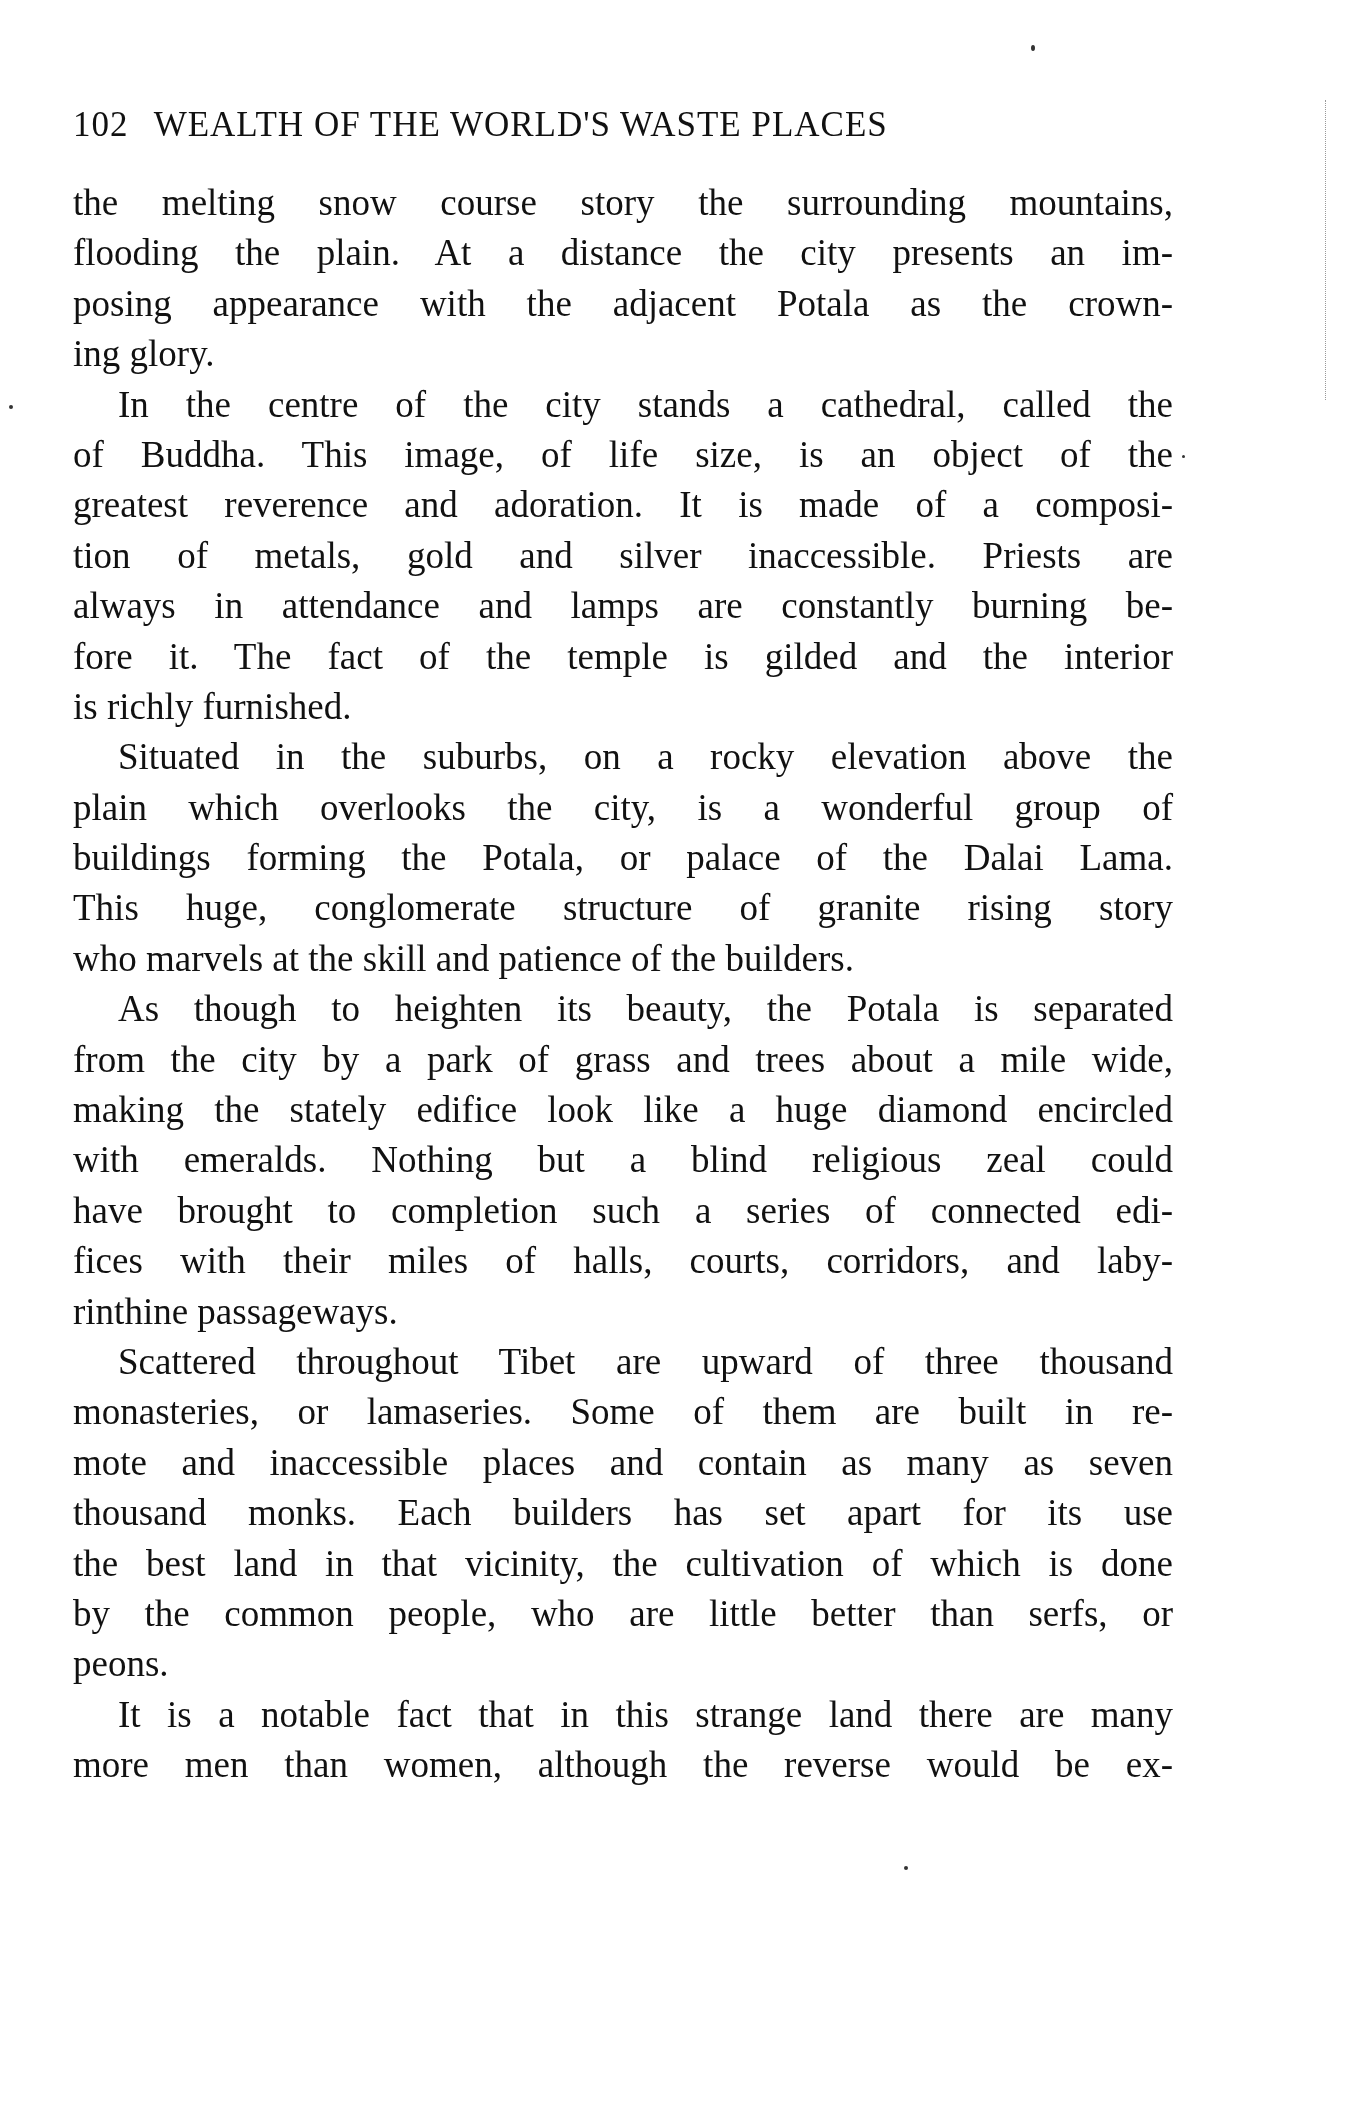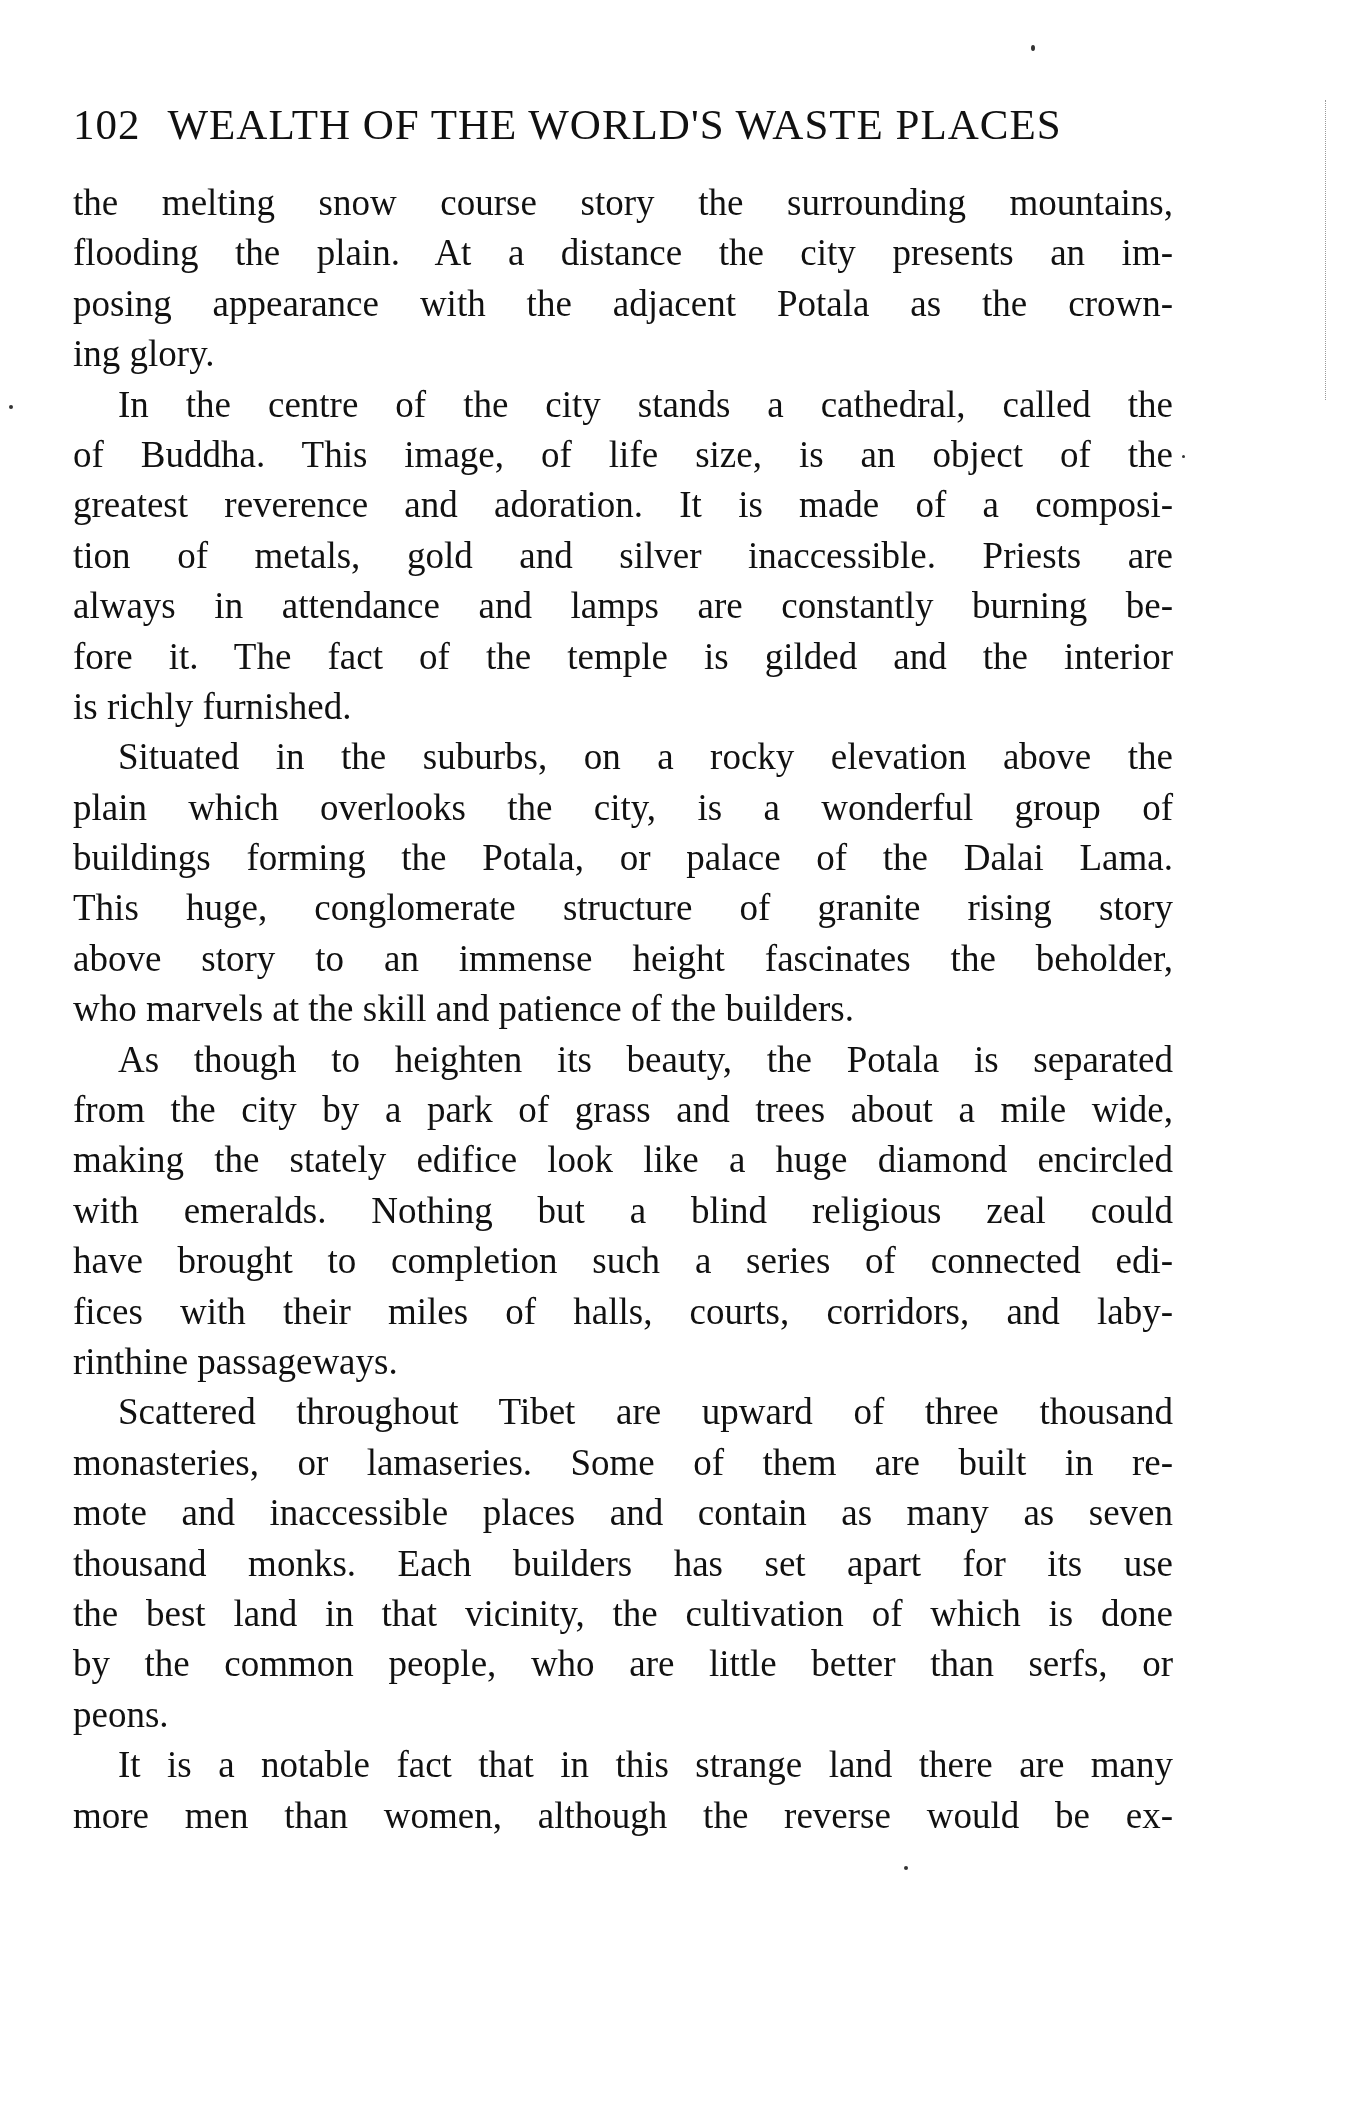--- a/index.html
+++ b/index.html
@@ -15,21 +15,21 @@
     color: #111111;
     font-family: "Liberation Serif", "DejaVu Serif", serif;
   }
   .page {
     position: absolute;
     left: 73px;
     top: 100px;
     width: 1100px;
   }
   .running-head {
-    font-size: 43px;
+    font-size: 35px;
     letter-spacing: 1px;
     line-height: 50px;
     height: 50px;
     white-space: nowrap;
     margin-bottom: 28px;
   }
   .running-head .folio { margin-right: 16px; }
   .line {
     font-size: 37px;
     line-height: 50.4px;
@@ -83,21 +83,20 @@
         <div class="line">tion of metals, gold and silver inaccessible.  Priests are</div>
         <div class="line">always in attendance and lamps are constantly burning be-</div>
         <div class="line">fore it.  The fact of the temple is gilded and the interior</div>
         <div class="line last">is richly furnished.</div>
       </div>
       <div class="paragraph">
         <div class="line indent">Situated in the suburbs, on a rocky elevation above the</div>
         <div class="line">plain which overlooks the city, is a wonderful group of</div>
         <div class="line">buildings forming the Potala, or palace of the Dalai Lama.</div>
         <div class="line">This huge, conglomerate structure of granite rising story</div>
-        <div class="line">above story to an immense height fascinates the beholder,</div>
         <div class="line last">who marvels at the skill and patience of the builders.</div>
       </div>
       <div class="paragraph">
         <div class="line indent">As though to heighten its beauty, the Potala is separated</div>
         <div class="line">from the city by a park of grass and trees about a mile wide,</div>
         <div class="line">making the stately edifice look like a huge diamond encircled</div>
         <div class="line">with emeralds.  Nothing but a blind religious zeal could</div>
         <div class="line">have brought to completion such a series of connected edi-</div>
         <div class="line">fices with their miles of halls, courts, corridors, and laby-</div>
         <div class="line last">rinthine passageways.</div>

